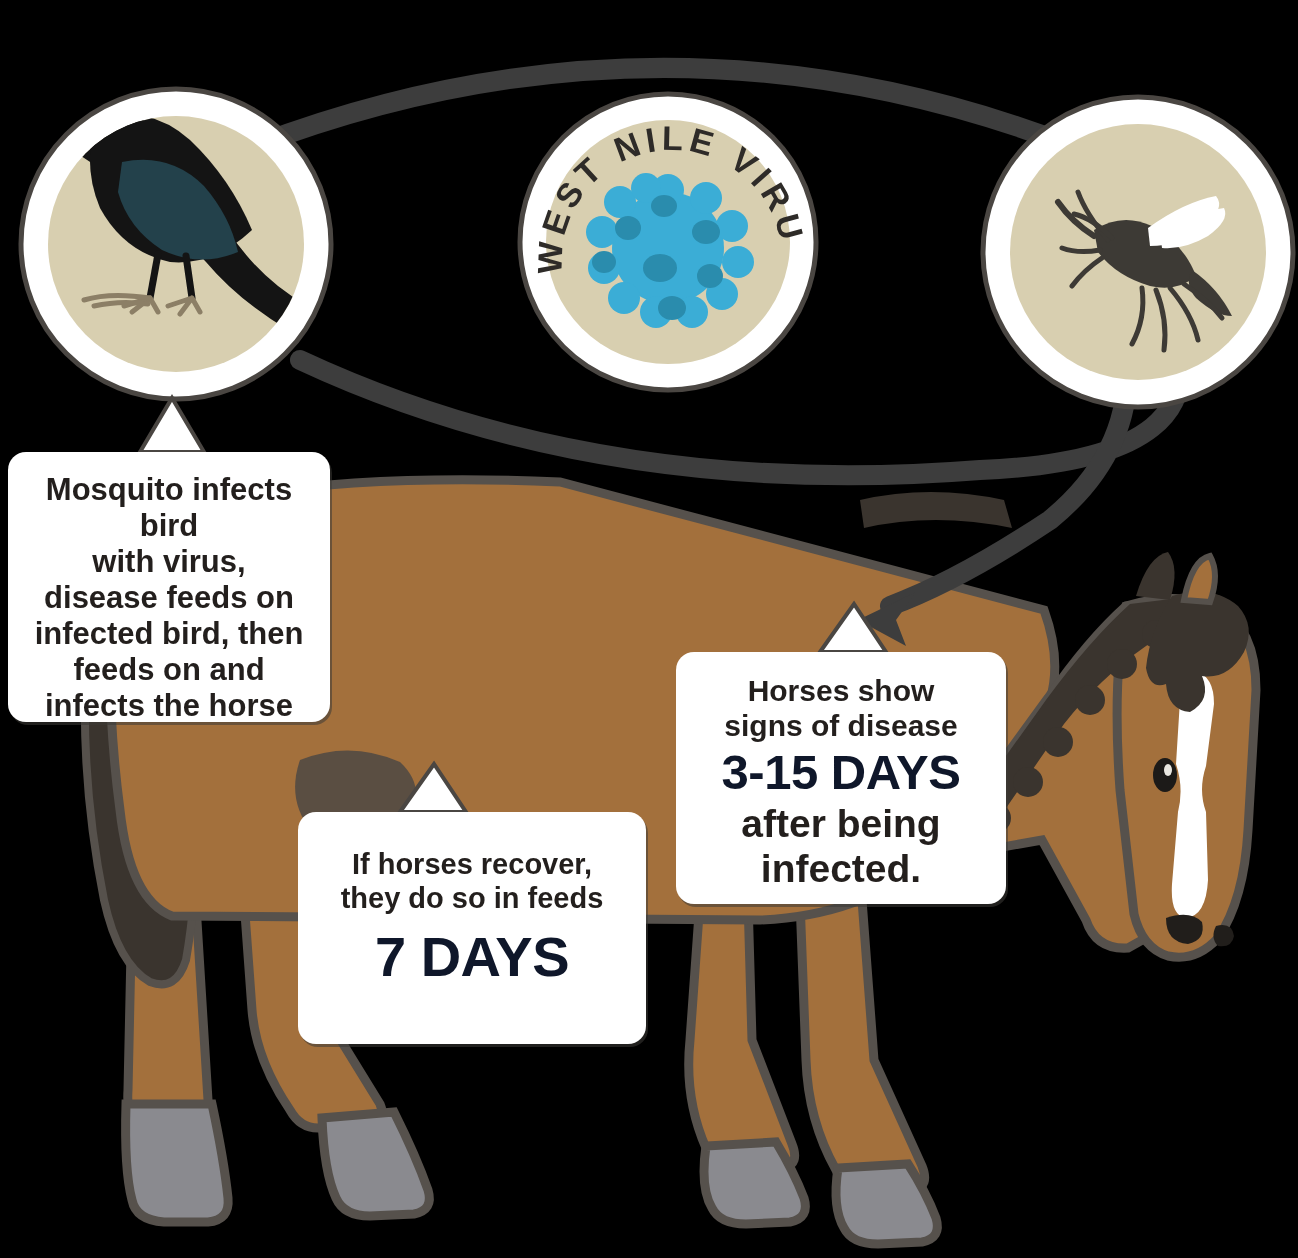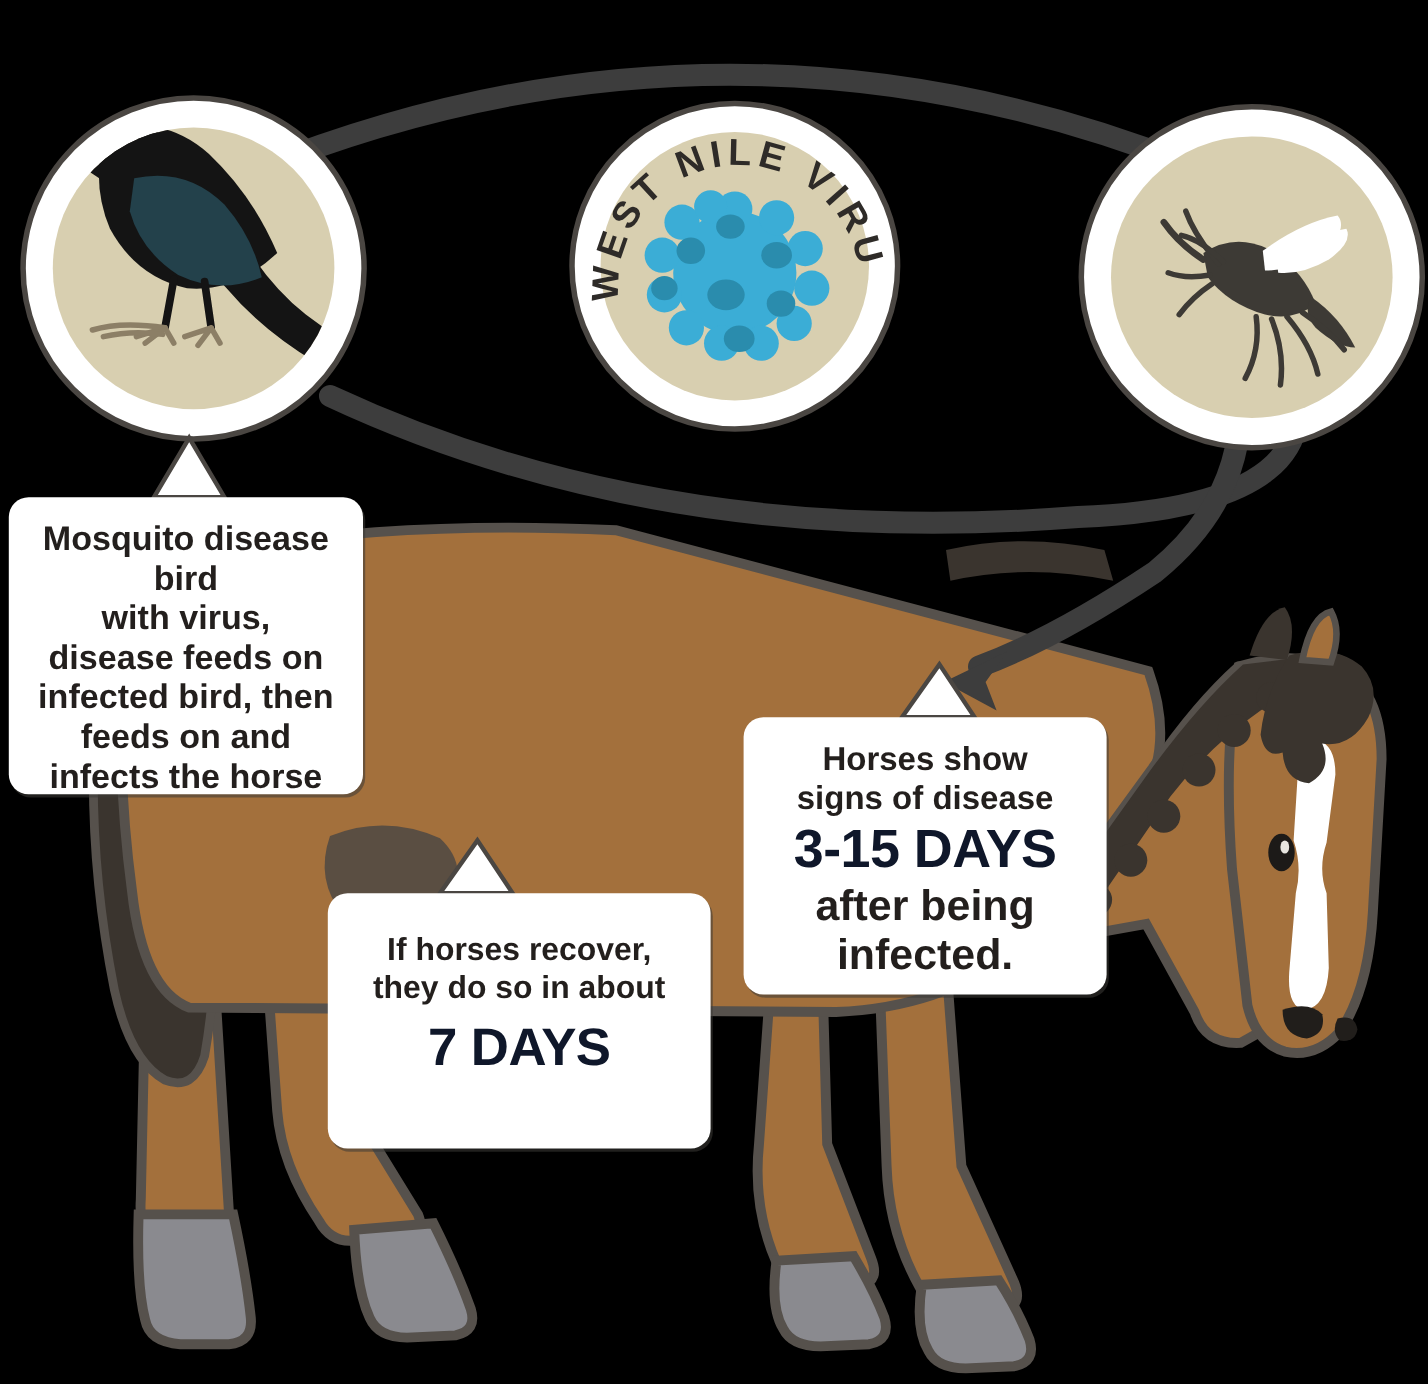--- a/index.html
+++ b/index.html
@@ -10,21 +10,21 @@
            box-shadow:2px 3px 0 rgba(60,58,55,.55);
            text-align:center;color:#231F1D;font-weight:700;line-height:1.16;
            padding:14px 16px;box-sizing:border-box;}
   .callout .ln{display:block;}
   .big{color:#0f172a;font-weight:700;letter-spacing:-0.5px;}
   #co-bird{left:8px;top:452px;width:322px;height:270px;font-size:31px;padding-top:20px;}
   #co-signs{left:676px;top:652px;width:330px;height:252px;font-size:30px;padding-top:22px;text-align:center;}
   #co-signs .big{font-size:49px;line-height:1.08;display:block;margin:2px 0 2px;}
   #co-signs .after{font-size:39px;}
   #co-recover{left:258px;top:812px;width:348px;height:232px;font-size:29px;padding-top:36px;margin-left:40px;}
-  #co-recover .big{font-size:48px;display:block;margin-top:10px;}
+  #co-recover .big{font-size:56px;display:block;margin-top:10px;}
 </style>
 </head>
 <body>
 
 <div id="stage">
 
   <svg id="art" viewBox="0 0 1298 1258" xmlns="http://www.w3.org/2000/svg">
     <defs>
       <path id="wnvArc" d="M 562 260 A 110 110 0 0 1 782 260" fill="none"></path>
       <clipPath id="clipBird">
@@ -192,34 +192,34 @@
     </g>
 
     <g fill="#FFFFFF" stroke="#4A4642" stroke-width="4">
       <path d="M140 452 L172 398 L204 452 Z"></path>
       <path d="M820 652 L854 604 L886 652 Z"></path>
       <path d="M400 812 L434 764 L466 812 Z"></path>
     </g>
   </svg>
 
   <div class="callout" id="co-bird">
-    <span class="ln">Mosquito disease bird</span>
+    <span class="ln">Mosquito infects bird</span>
     <span class="ln">with virus,</span>
     <span class="ln">disease feeds on</span>
     <span class="ln">infected bird, then</span>
     <span class="ln">feeds on and</span>
     <span class="ln">infects the horse</span>
   </div>
 
   <div class="callout" id="co-signs">
     <span class="ln">Horses show</span>
     <span class="ln">signs of disease</span>
     <span class="ln big">3-15 DAYS</span>
     <span class="ln after">after being infected.</span>
   </div>
 
   <div class="callout" id="co-recover">
     <span class="ln">If horses recover,</span>
-    <span class="ln">they do so in about</span>
+    <span class="ln">they do so in feeds</span>
     <span class="ln big">7 DAYS</span>
   </div>
 
 </div>
 
 </body></html>

